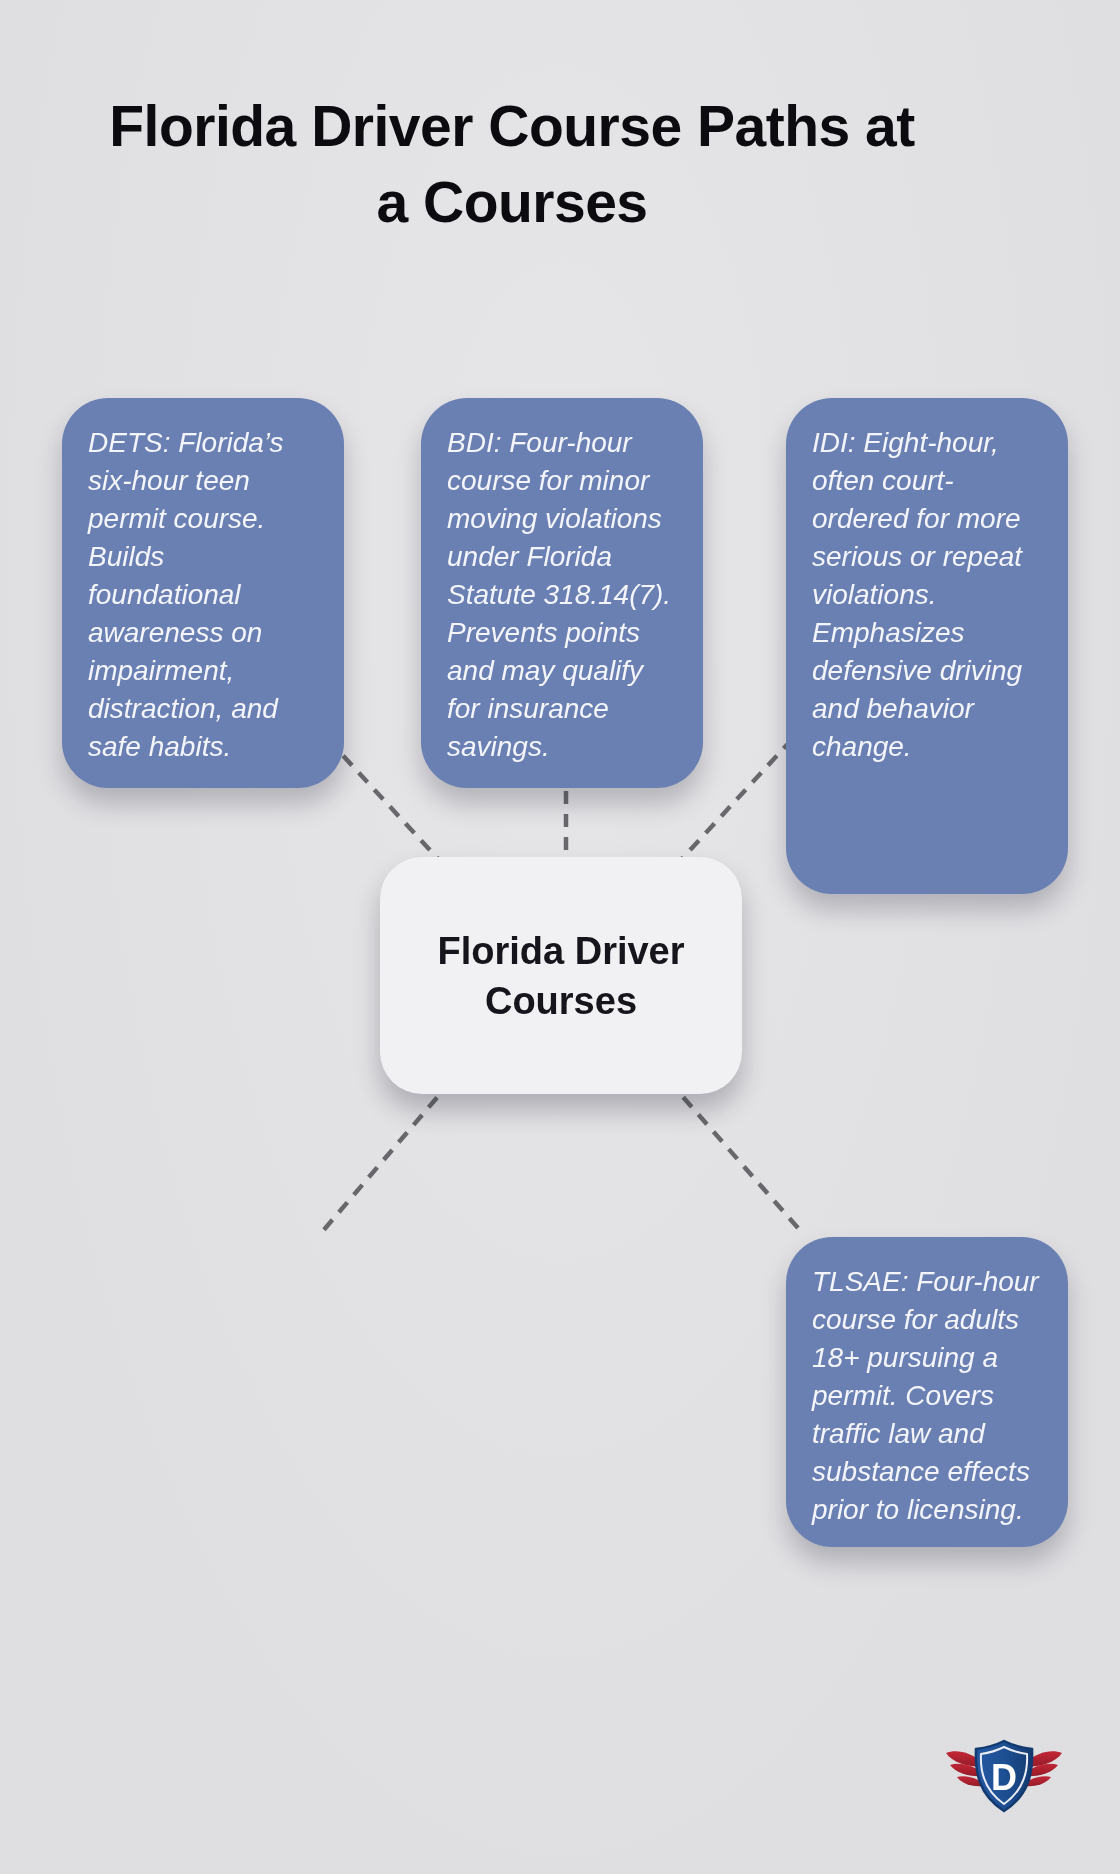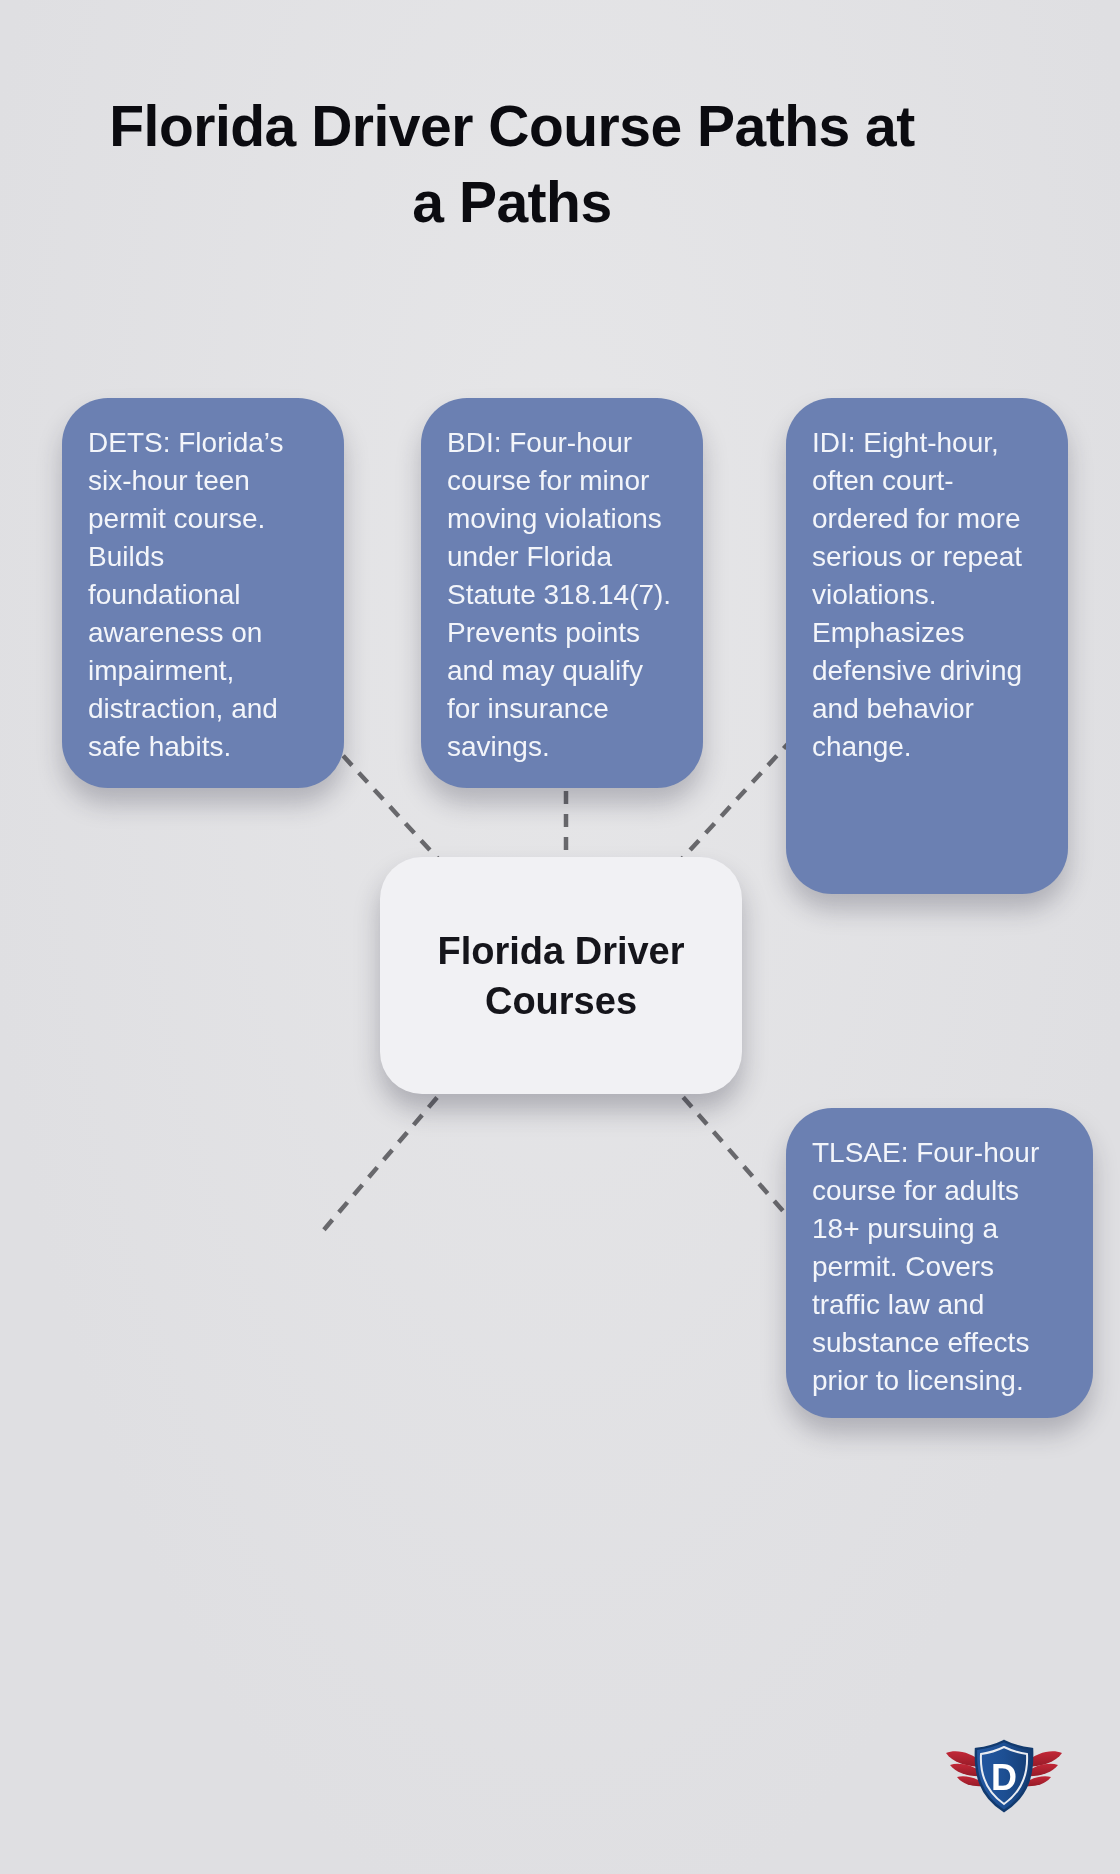--- a/index.html
+++ b/index.html
@@ -47,26 +47,27 @@
     position: absolute;
     box-sizing: border-box;
     background: #6b80b2;
     border-radius: 46px;
     padding: 26px 26px;
     color: #f3f5fa;
     font-size: 28px;
     line-height: 38px;
     z-index: 2;
     box-shadow: 0 16px 24px rgba(35, 35, 55, 0.25);
+    font-style: italic;
   }
   .node-dets  { left: 62px;  top: 398px; width: 282px; height: 390px; }
   .node-bdi   { left: 421px; top: 398px; width: 282px; height: 390px; }
   .node-idi   { left: 786px; top: 398px; width: 282px; height: 496px; }
   .node-adi   { left: 62px;  top: 1168px; width: 282px; height: 468px; }
-  .node-tlsae { left: 786px; top: 1108px; width: 307px; height: 310px; }
+  .node-tlsae { left: 786px; top: 1237px; width: 282px; height: 310px; }
   .center-node {
     position: absolute;
     left: 380px;
     top: 857px;
     width: 362px;
     height: 237px;
     box-sizing: border-box;
     background: #f1f1f4;
     border-radius: 42px;
     display: flex;
@@ -95,21 +96,21 @@
     fill: #ffffff;
   }
 </style>
 </head>
 <body>
 
 <div class="canvas">
 
   <div class="title">
     <div>Florida Driver Course Paths at</div>
-    <div>a Paths</div>
+    <div>a Courses</div>
   </div>
 
   <svg class="connector-layer" width="1120" height="1874" viewBox="0 0 1120 1874">
     <line class="connector" x1="312" y1="722" x2="452" y2="874"></line>
     <line class="connector" x1="566" y1="768" x2="566" y2="868"></line>
     <line class="connector" x1="808" y1="722" x2="668" y2="874"></line>
     <line class="connector" x1="452" y1="1080" x2="322" y2="1232"></line>
     <line class="connector" x1="668" y1="1080" x2="798" y2="1228"></line>
   </svg>
 

